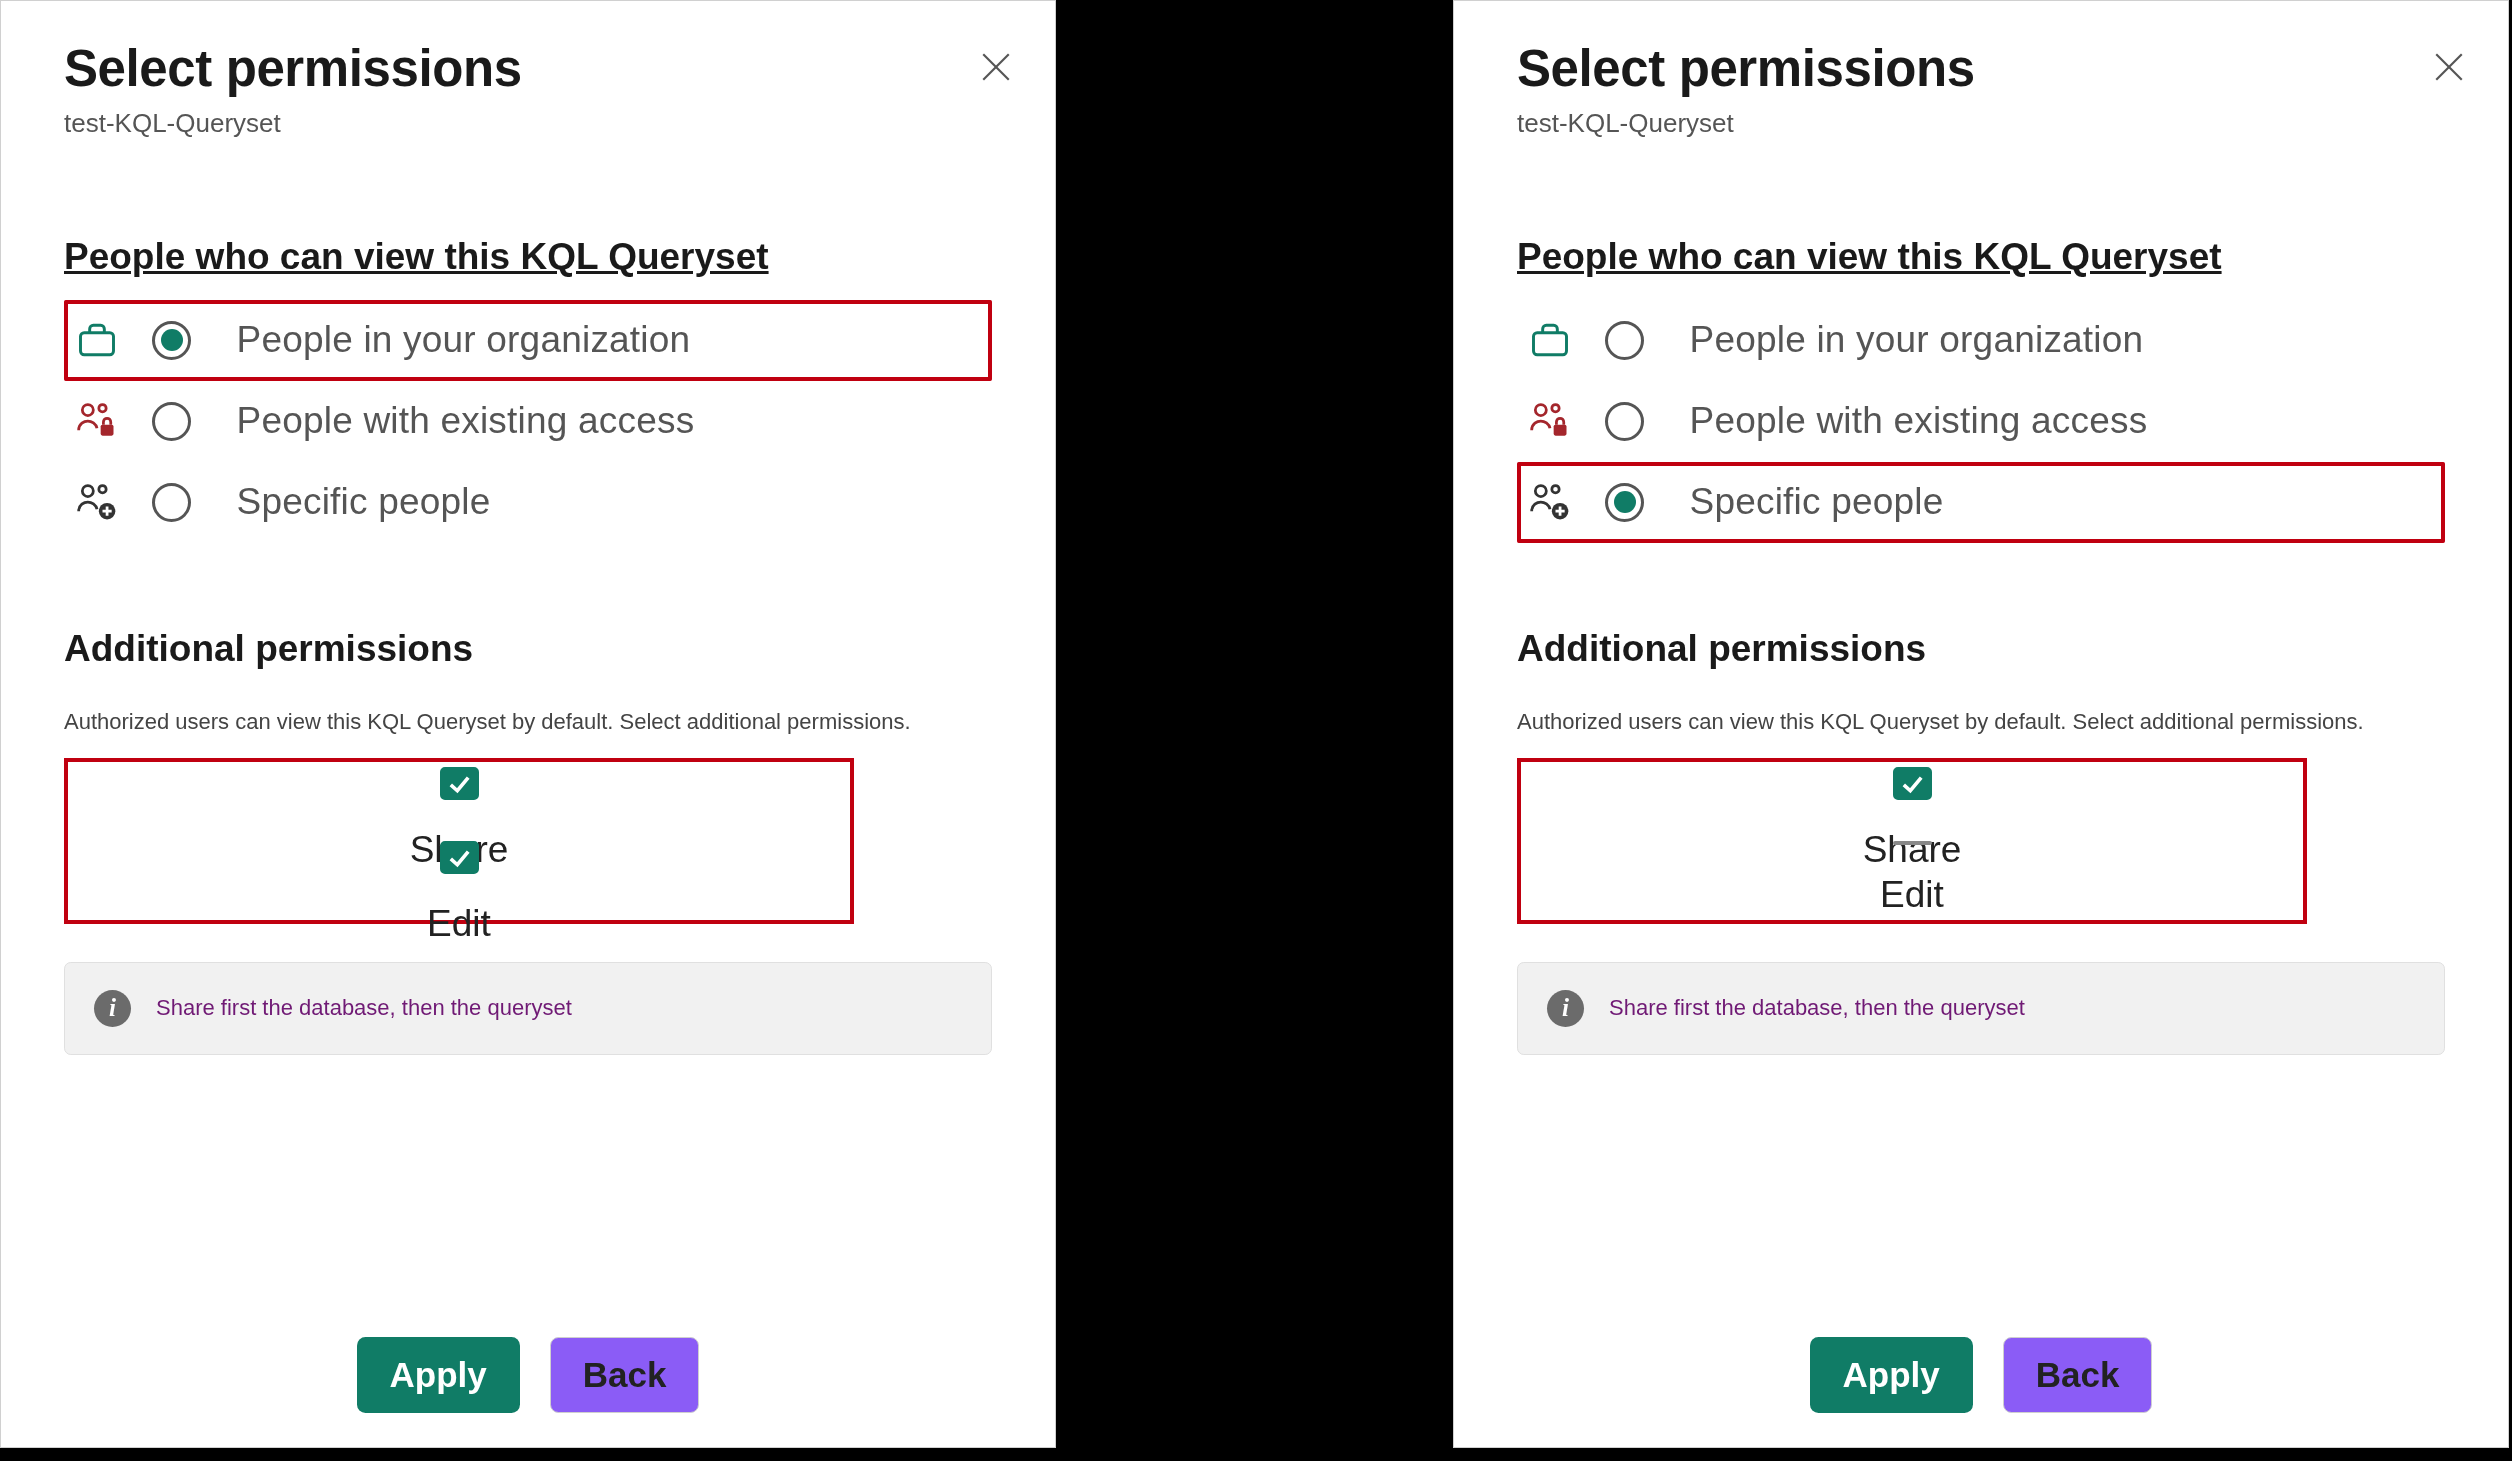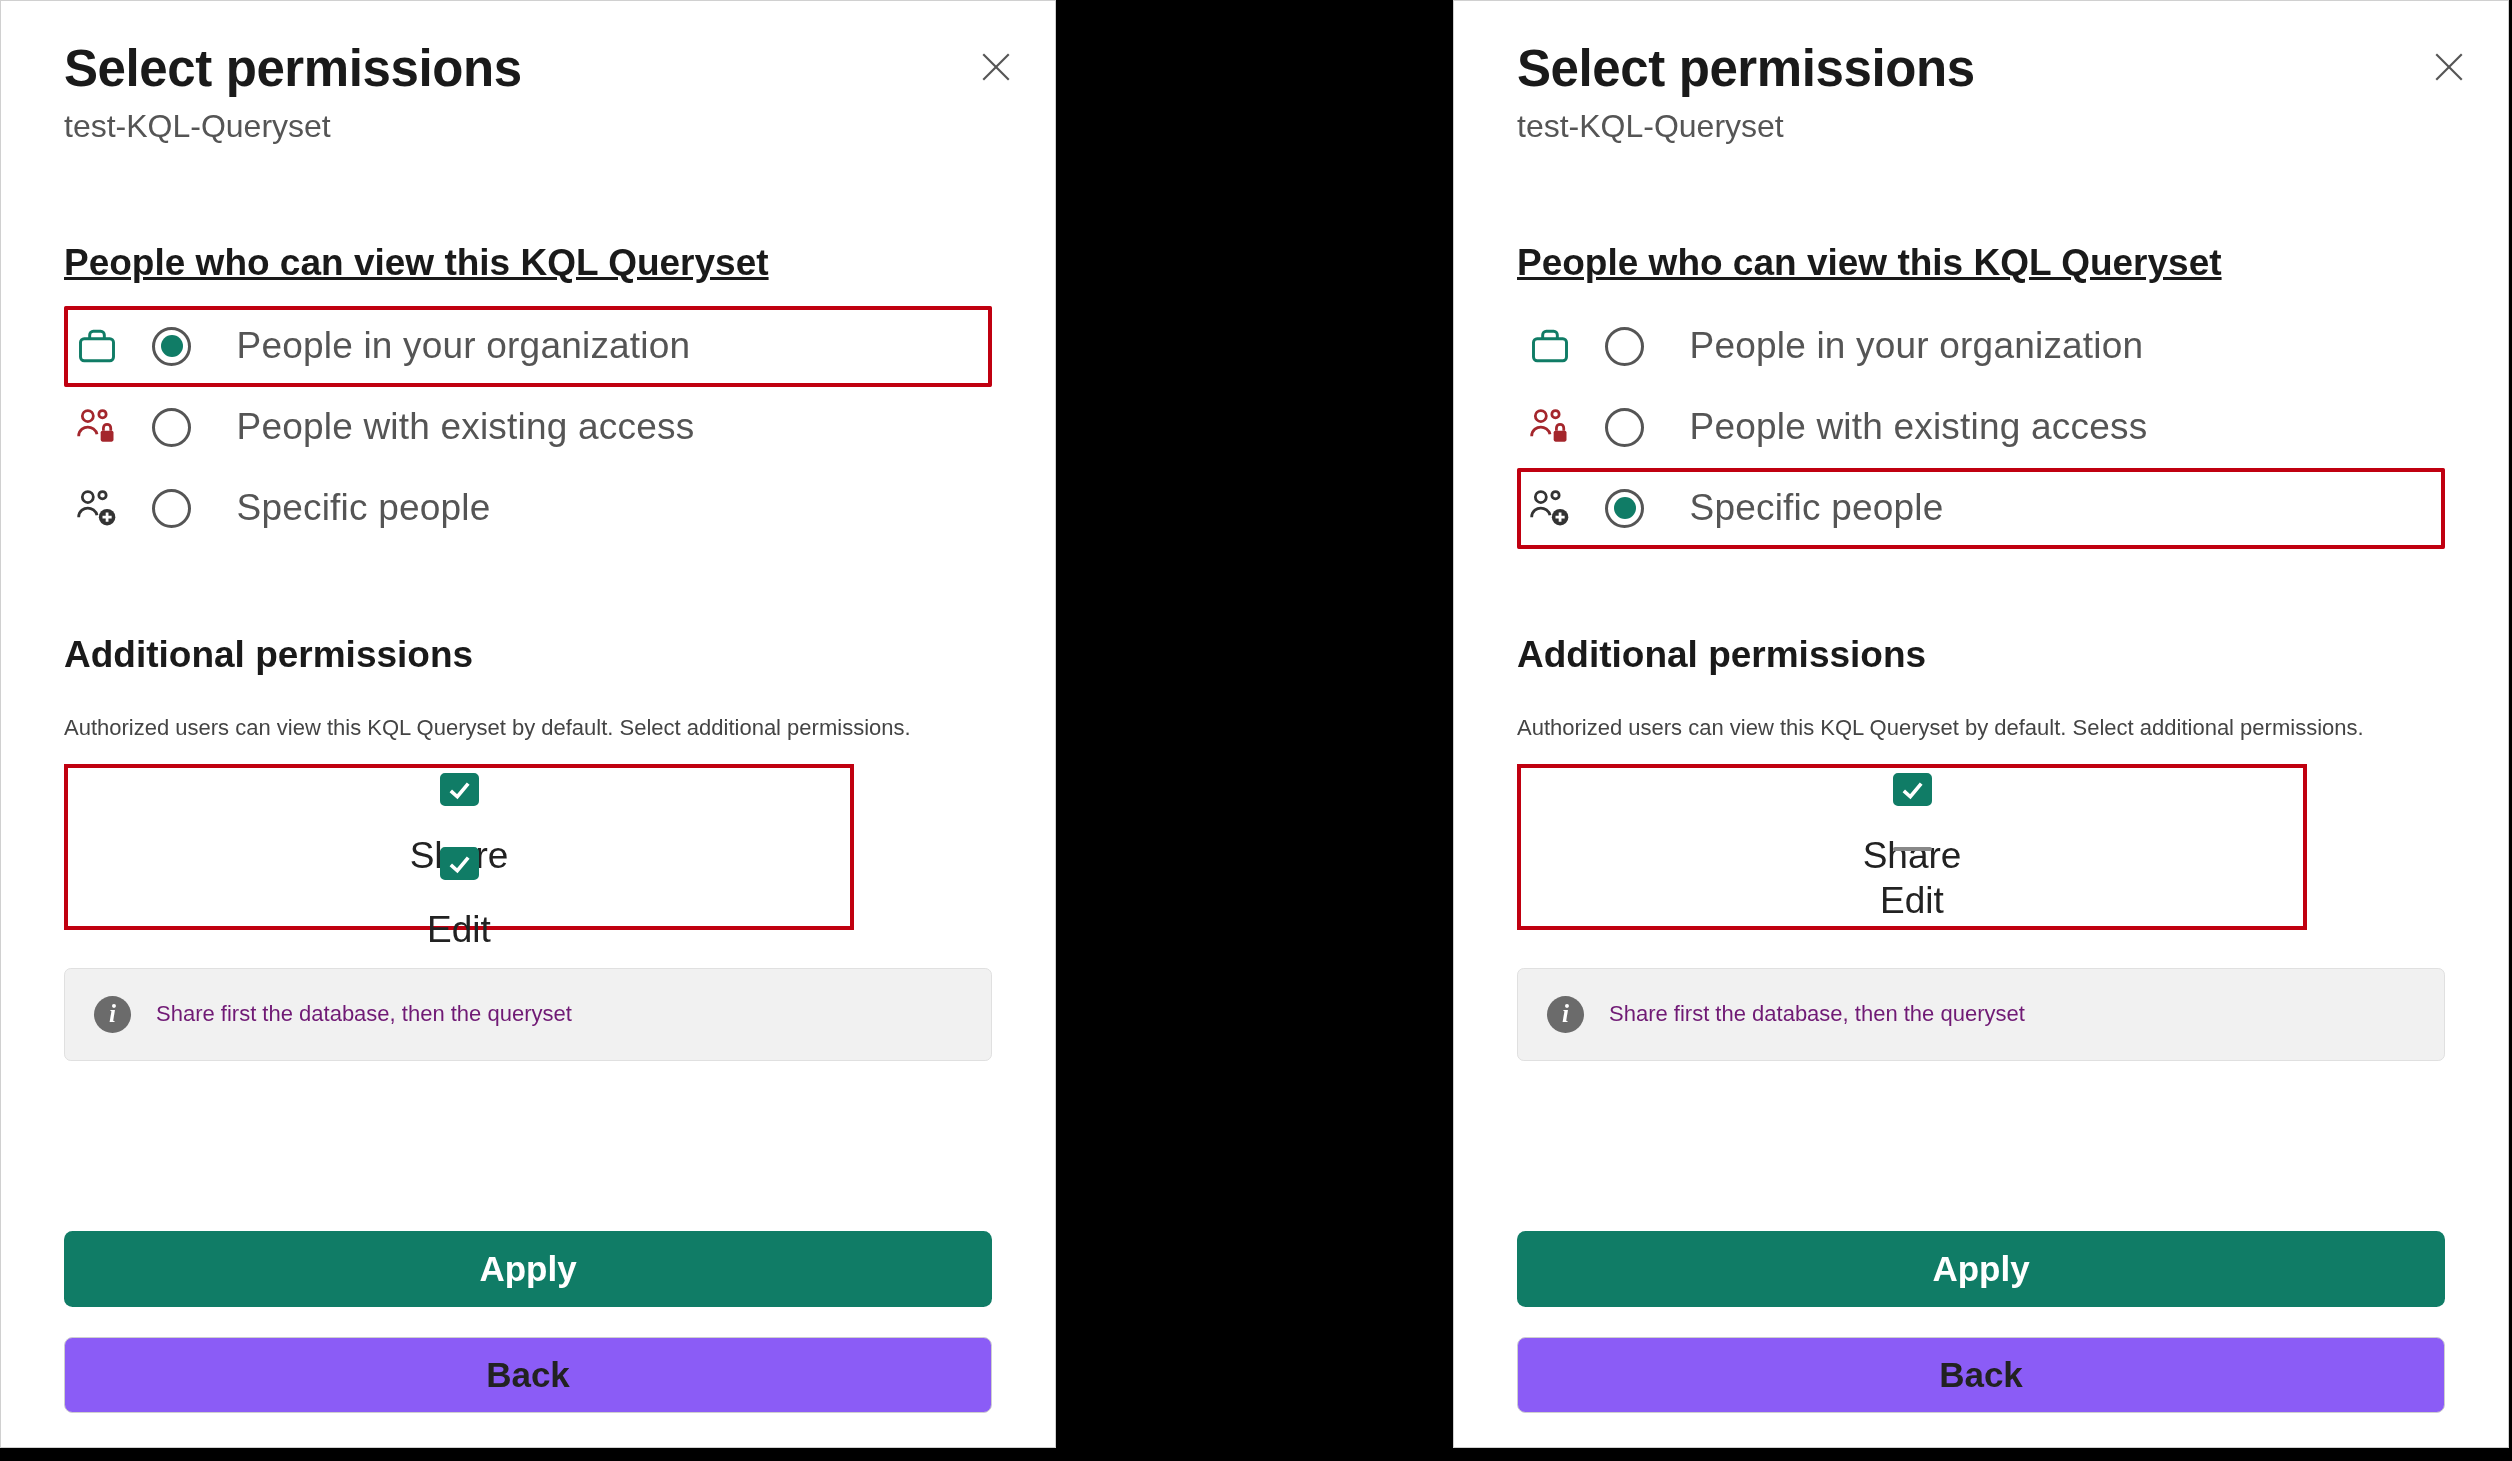--- a/index.html
+++ b/index.html
@@ -47,21 +47,21 @@
     align-items: flex-start;
     justify-content: space-between;
   }
   .title {
     font-size: 51px;
     font-weight: 700;
     margin: 0;
     letter-spacing: -0.4px;
   }
   .subtitle {
-    font-size: 32px;
+    font-size: 26px;
     color: var(--text-muted);
     margin-top: 10px;
   }
   .close-btn {
     width: 42px;
     height: 42px;
     display: flex;
     align-items: center;
     justify-content: center;
     cursor: pointer;
@@ -179,24 +179,23 @@
     width:37px;height:37px;border-radius:50%;
     background:#6b6b6b;display:flex;align-items:center;justify-content:center;
     color:#fff;font-family:Georgia, serif;font-style:italic;font-size:25px;font-weight:700;
     flex:0 0 37px;
   }
   .info-text { font-size: 22px; color:#701a75;text-align:right; }
 
   .footer {
     margin-top: auto;
     display:flex;
-    justify-content:flex-start;
+    justify-content:center;
     gap: 30px;
     padding-top: 34px;
-    flex-direction: column;
   }
   .btn {
     height: 76px;
     border-radius: 8.5px;
     font-size: 35px;
     font-weight: 600;
     padding: 0 32px;
     display:flex;align-items:center;justify-content:center;
     cursor:pointer;
     border: 1.7px solid transparent;

